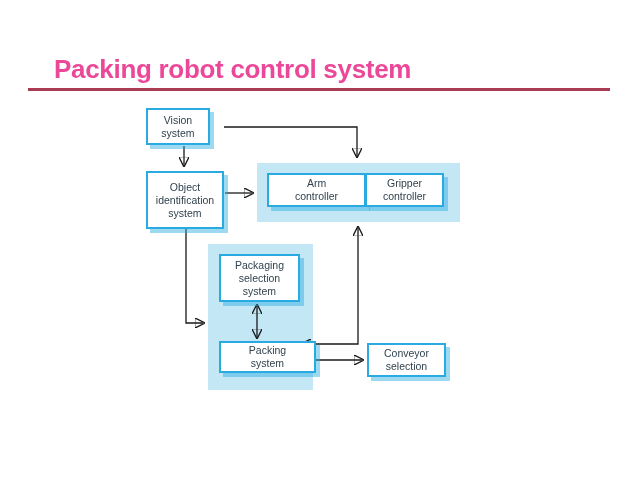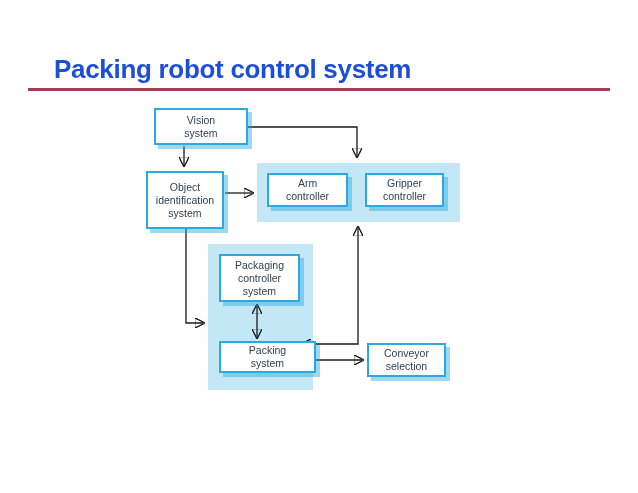--- a/index.html
+++ b/index.html
@@ -1,32 +1,32 @@
 <!DOCTYPE html>
 <html><head>
 <meta charset="utf-8">
 <style>
   html,body{margin:0;padding:0;background:#ffffff;}
   .slide{position:relative;width:638px;height:493px;background:#ffffff;overflow:hidden;
          font-family:"Liberation Sans",sans-serif;}
   .slide-title{position:absolute;left:54px;top:54px;margin:0;
          font-family:"Liberation Sans",sans-serif;font-size:26px;font-weight:bold;
-         color:#1d4ed8;letter-spacing:-0.3px;white-space:nowrap;}
+         color:#ec4899;letter-spacing:-0.3px;white-space:nowrap;}
   .title-rule{position:absolute;left:28px;top:88px;width:582px;height:3px;background:#a93b55;}
   .diagram{position:absolute;left:0;top:0;width:638px;height:493px;}
   .region{position:absolute;background:#c4e7f6;}
   #region-robot{left:257px;top:163px;width:203px;height:59px;}
   #region-packing{left:208px;top:244px;width:105px;height:146px;}
   .node{position:absolute;box-sizing:border-box;background:#ffffff;
         border:2px solid #29abe2;box-shadow:4px 4px 0 rgba(41,171,226,0.45);
         display:flex;align-items:center;justify-content:center;text-align:center;
         font-size:10.5px;line-height:13px;color:#31424e;white-space:pre-line;}
-  #n-vision{left:154px;top:108px;width:94px;height:37px;}
+  #n-vision{left:146px;top:108px;width:64px;height:37px;}
   #n-objid{left:146px;top:171px;width:78px;height:58px;}
-  #n-arm{left:267px;top:173px;width:81px;height:34px;}
+  #n-arm{left:267px;top:173px;width:99px;height:34px;}
   #n-gripper{left:365px;top:173px;width:79px;height:34px;}
   #n-pkgsel{left:219px;top:254px;width:81px;height:48px;}
   #n-packing{left:219px;top:341px;width:97px;height:32px;}
   #n-conveyor{left:367px;top:343px;width:79px;height:34px;}
   svg.connectors{position:absolute;left:0;top:0;width:638px;height:493px;pointer-events:none;}
   svg.connectors path{fill:none;stroke:#1a1a1a;stroke-width:1.3;}
 </style>
 </head>
 <body>
 
@@ -56,20 +56,20 @@
     <div class="node" id="n-vision">Vision
 system</div>
     <div class="node" id="n-objid">Object
 identification
 system</div>
     <div class="node" id="n-arm">Arm
 controller</div>
     <div class="node" id="n-gripper">Gripper
 controller</div>
     <div class="node" id="n-pkgsel">Packaging
-controller
+selection
 system</div>
     <div class="node" id="n-packing">Packing
 system</div>
     <div class="node" id="n-conveyor">Conveyor
 selection</div>
   </div>
 </div>
 
 </body></html>

